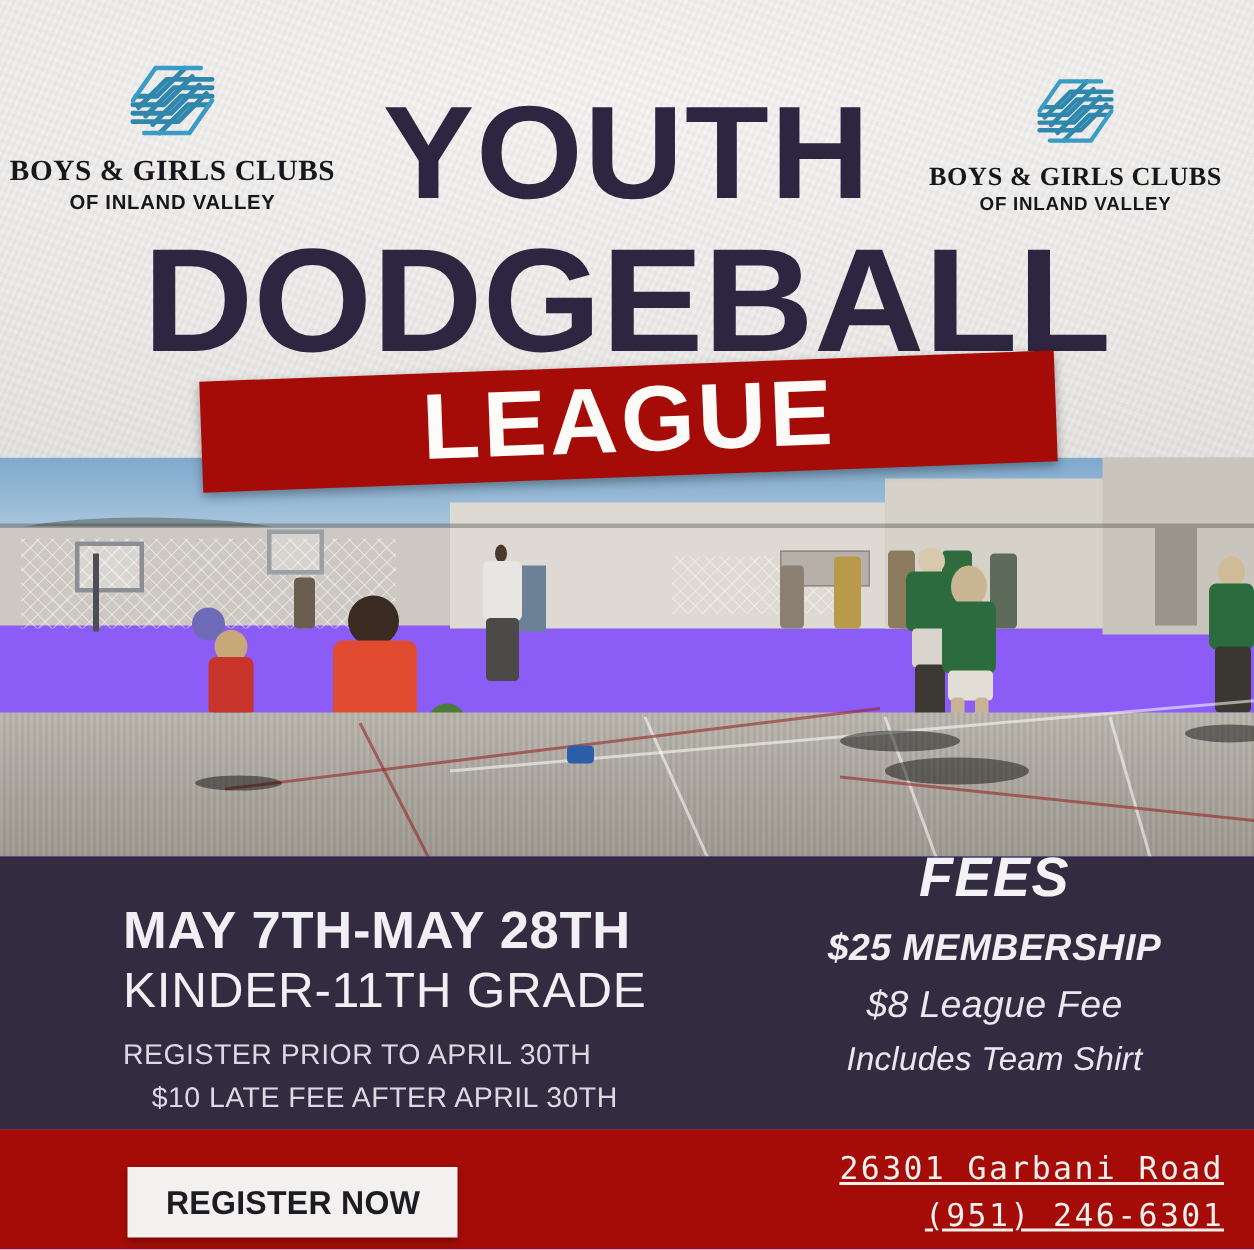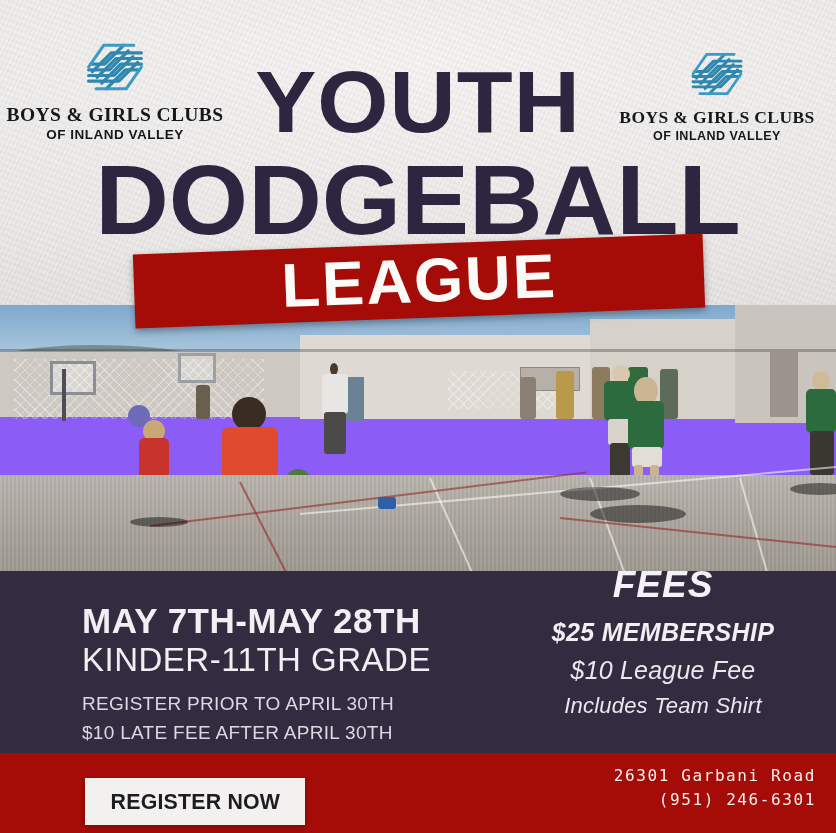--- a/index.html
+++ b/index.html
@@ -138,21 +138,21 @@
   .reg-btn span{
     font-weight:bold;color:#1c1c22;font-size:22px;letter-spacing:.2px;
     transform:scaleX(.97);
   }
   .contact{
     position:absolute;left:460px;top:764px;width:356px;text-align:right;
     z-index:4;padding-right:12px;
   }
   .contact div{
     font-family:"DejaVu Sans Mono", monospace;
-    color:#f4f0ee;font-size:16px;letter-spacing:1.6px;line-height:1.48;
+    color:#f4f0ee;font-size:21px;letter-spacing:1.6px;line-height:1.48;text-decoration:underline;
   }
 </style>
 </head>
 <body>
 
 <div id="flyer">
 
   <div class="paper"></div>
 
   <div class="logo left">
@@ -273,27 +273,27 @@
   <div class="banner">
     <span>LEAGUE</span>
   </div>
 
   <div class="band"></div>
 
   <div class="band-left">
     <div class="bl-1">MAY 7TH-MAY 28TH</div>
     <div class="bl-2">KINDER-11TH GRADE</div>
     <div class="bl-3">REGISTER PRIOR TO APRIL 30TH</div>
-    <div class="bl-3" style="margin-top:2px;">$10 LATE FEE AFTER APRIL 30TH</div>
+    <div class="bl-3" style="margin-top:2px;text-align:center;">$10 LATE FEE AFTER APRIL 30TH</div>
   </div>
 
   <div class="band-right">
     <div class="br-title">FEES</div>
     <div class="br-1">$25 MEMBERSHIP</div>
-    <div class="br-2">$10 League Fee</div>
+    <div class="br-2">$8 League Fee</div>
     <div class="br-3">Includes Team Shirt</div>
   </div>
 
   <div class="footer"></div>
 
   <div class="reg-btn">
     <span>REGISTER NOW</span>
   </div>
 
   <div class="contact">

